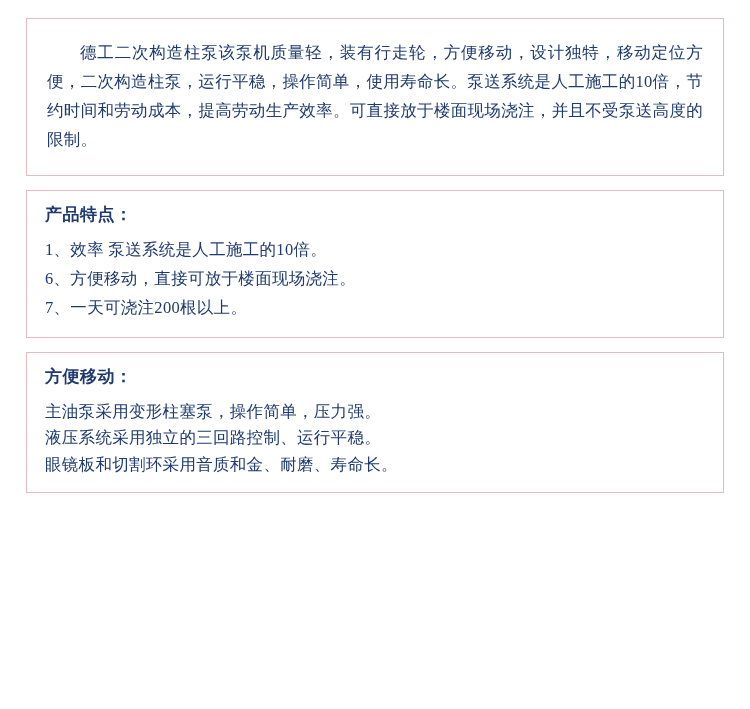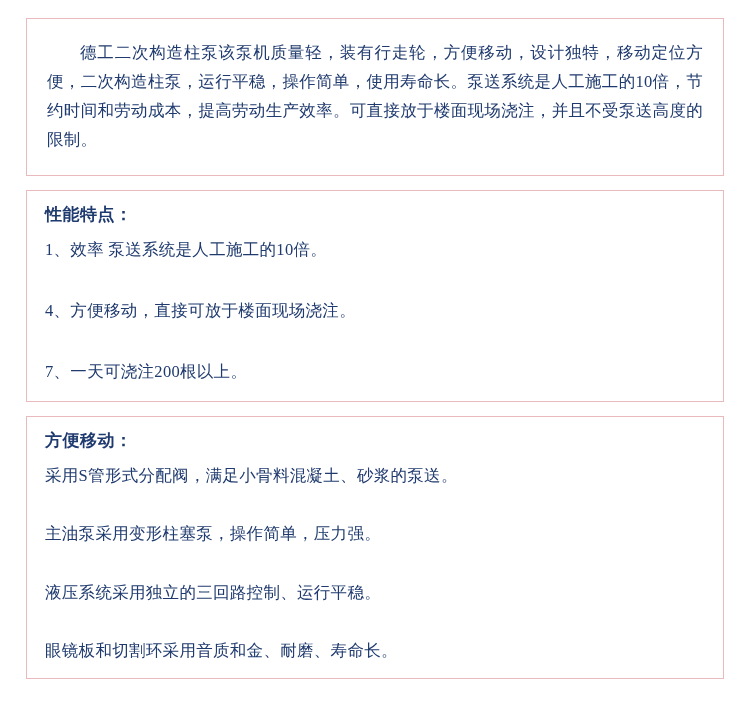--- a/index.html
+++ b/index.html
@@ -51,52 +51,50 @@
   .list-line {
     font-size: 16.5px;
     line-height: 1.75;
     color: #1f3a6e;
     margin: 0;
     letter-spacing: 0.3px;
   }
   .features-list, .perf-list {
     display: flex;
     flex-direction: column;
-    gap: 32px;
   }
   .perf-list .list-line {
     line-height: 1.6;
   }
   .intro {
     padding: 20px 20px 20px 20px;
   }
 </style>
 </head>
 <body>
 
 <div class="page">
 
   <section class="panel intro">
     <p class="body-text">德工二次构造柱泵该泵机质量轻，装有行走轮，方便移动，设计独特，移动定位方便，二次构造柱泵，运行平稳，操作简单，使用寿命长。泵送系统是人工施工的10倍，节约时间和劳动成本，提高劳动生产效率。可直接放于楼面现场浇注，并且不受泵送高度的限制。</p>
   </section>
 
 
   <section class="panel">
-    <h2 class="panel-title">性能特点：</h2>
+    <h2 class="panel-title">产品特点：</h2>
     <div class="features-list">
       <p class="list-line">1、效率 泵送系统是人工施工的10倍。</p>
-      <p class="list-line">4、方便移动，直接可放于楼面现场浇注。</p>
+      <p class="list-line">6、方便移动，直接可放于楼面现场浇注。</p>
       <p class="list-line">7、一天可浇注200根以上。</p>
     </div>
   </section>
 
   <section class="panel">
     <h2 class="panel-title">方便移动：</h2>
     <div class="perf-list">
-      <p class="list-line">采用S管形式分配阀，满足小骨料混凝土、砂浆的泵送。</p>
       <p class="list-line">主油泵采用变形柱塞泵，操作简单，压力强。</p>
       <p class="list-line">液压系统采用独立的三回路控制、运行平稳。</p>
       <p class="list-line">眼镜板和切割环采用音质和金、耐磨、寿命长。</p>
 
     </div>
   </section>
 
 </div>
 
 </body></html>

